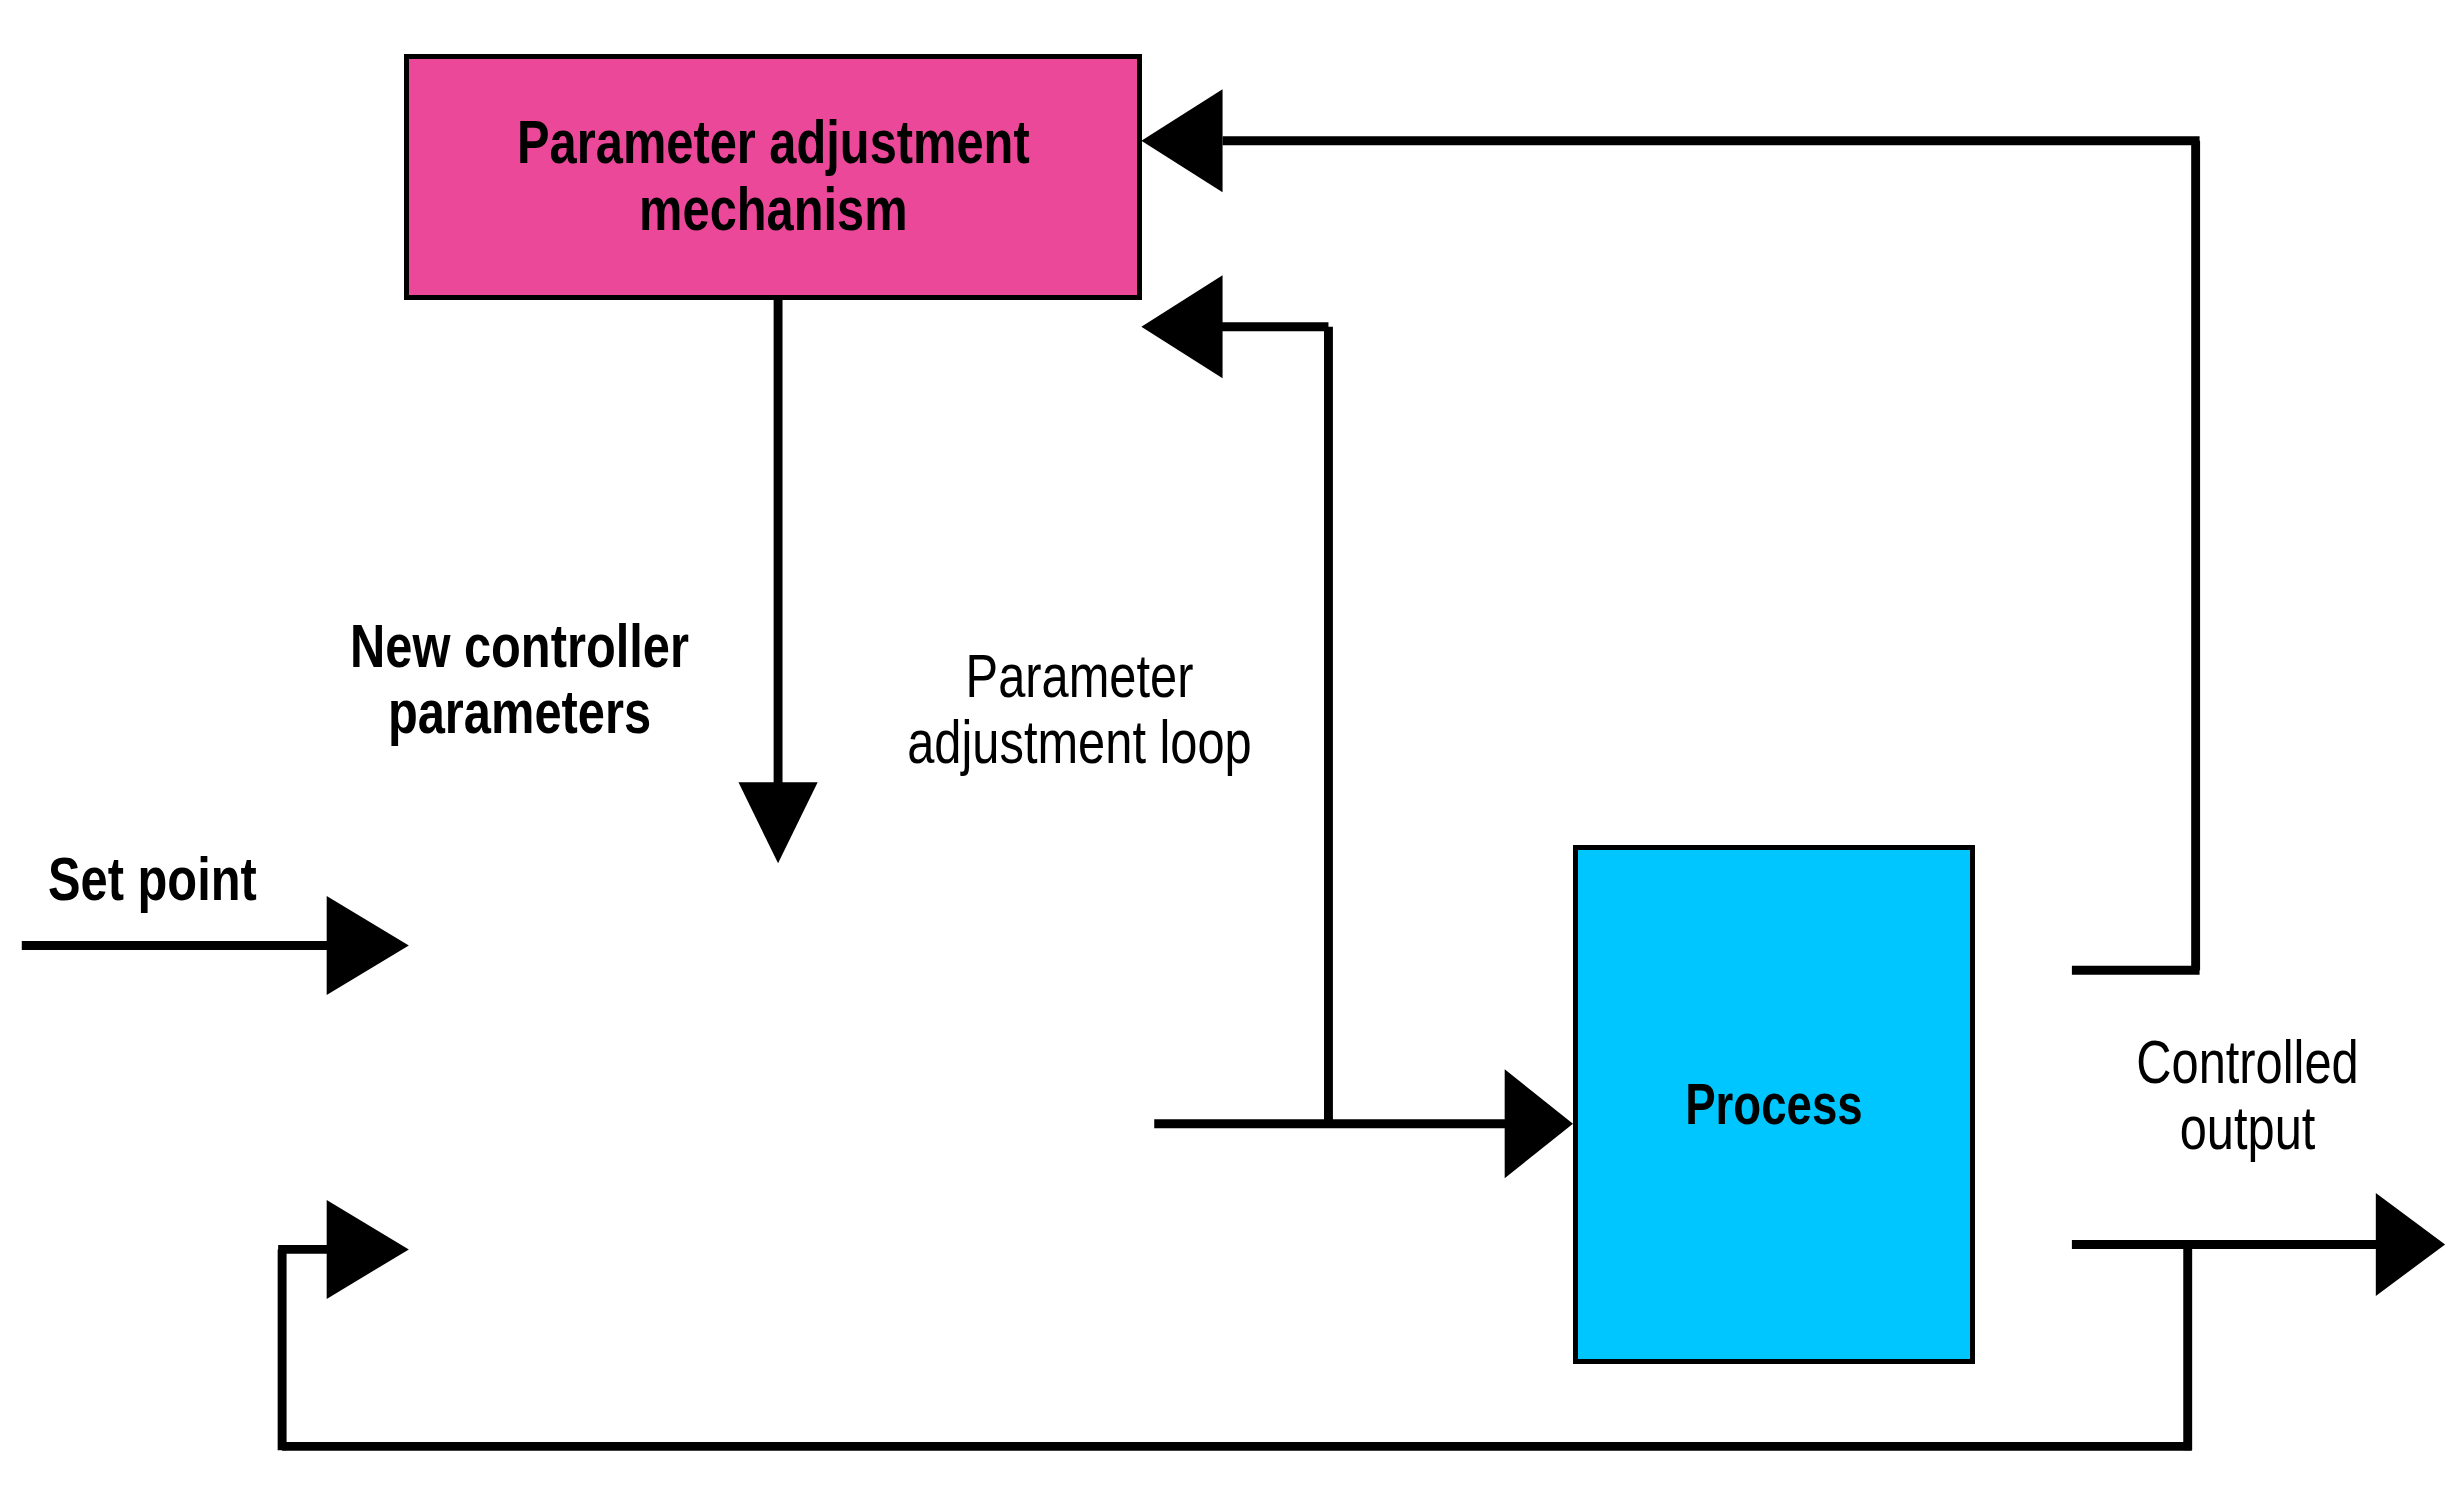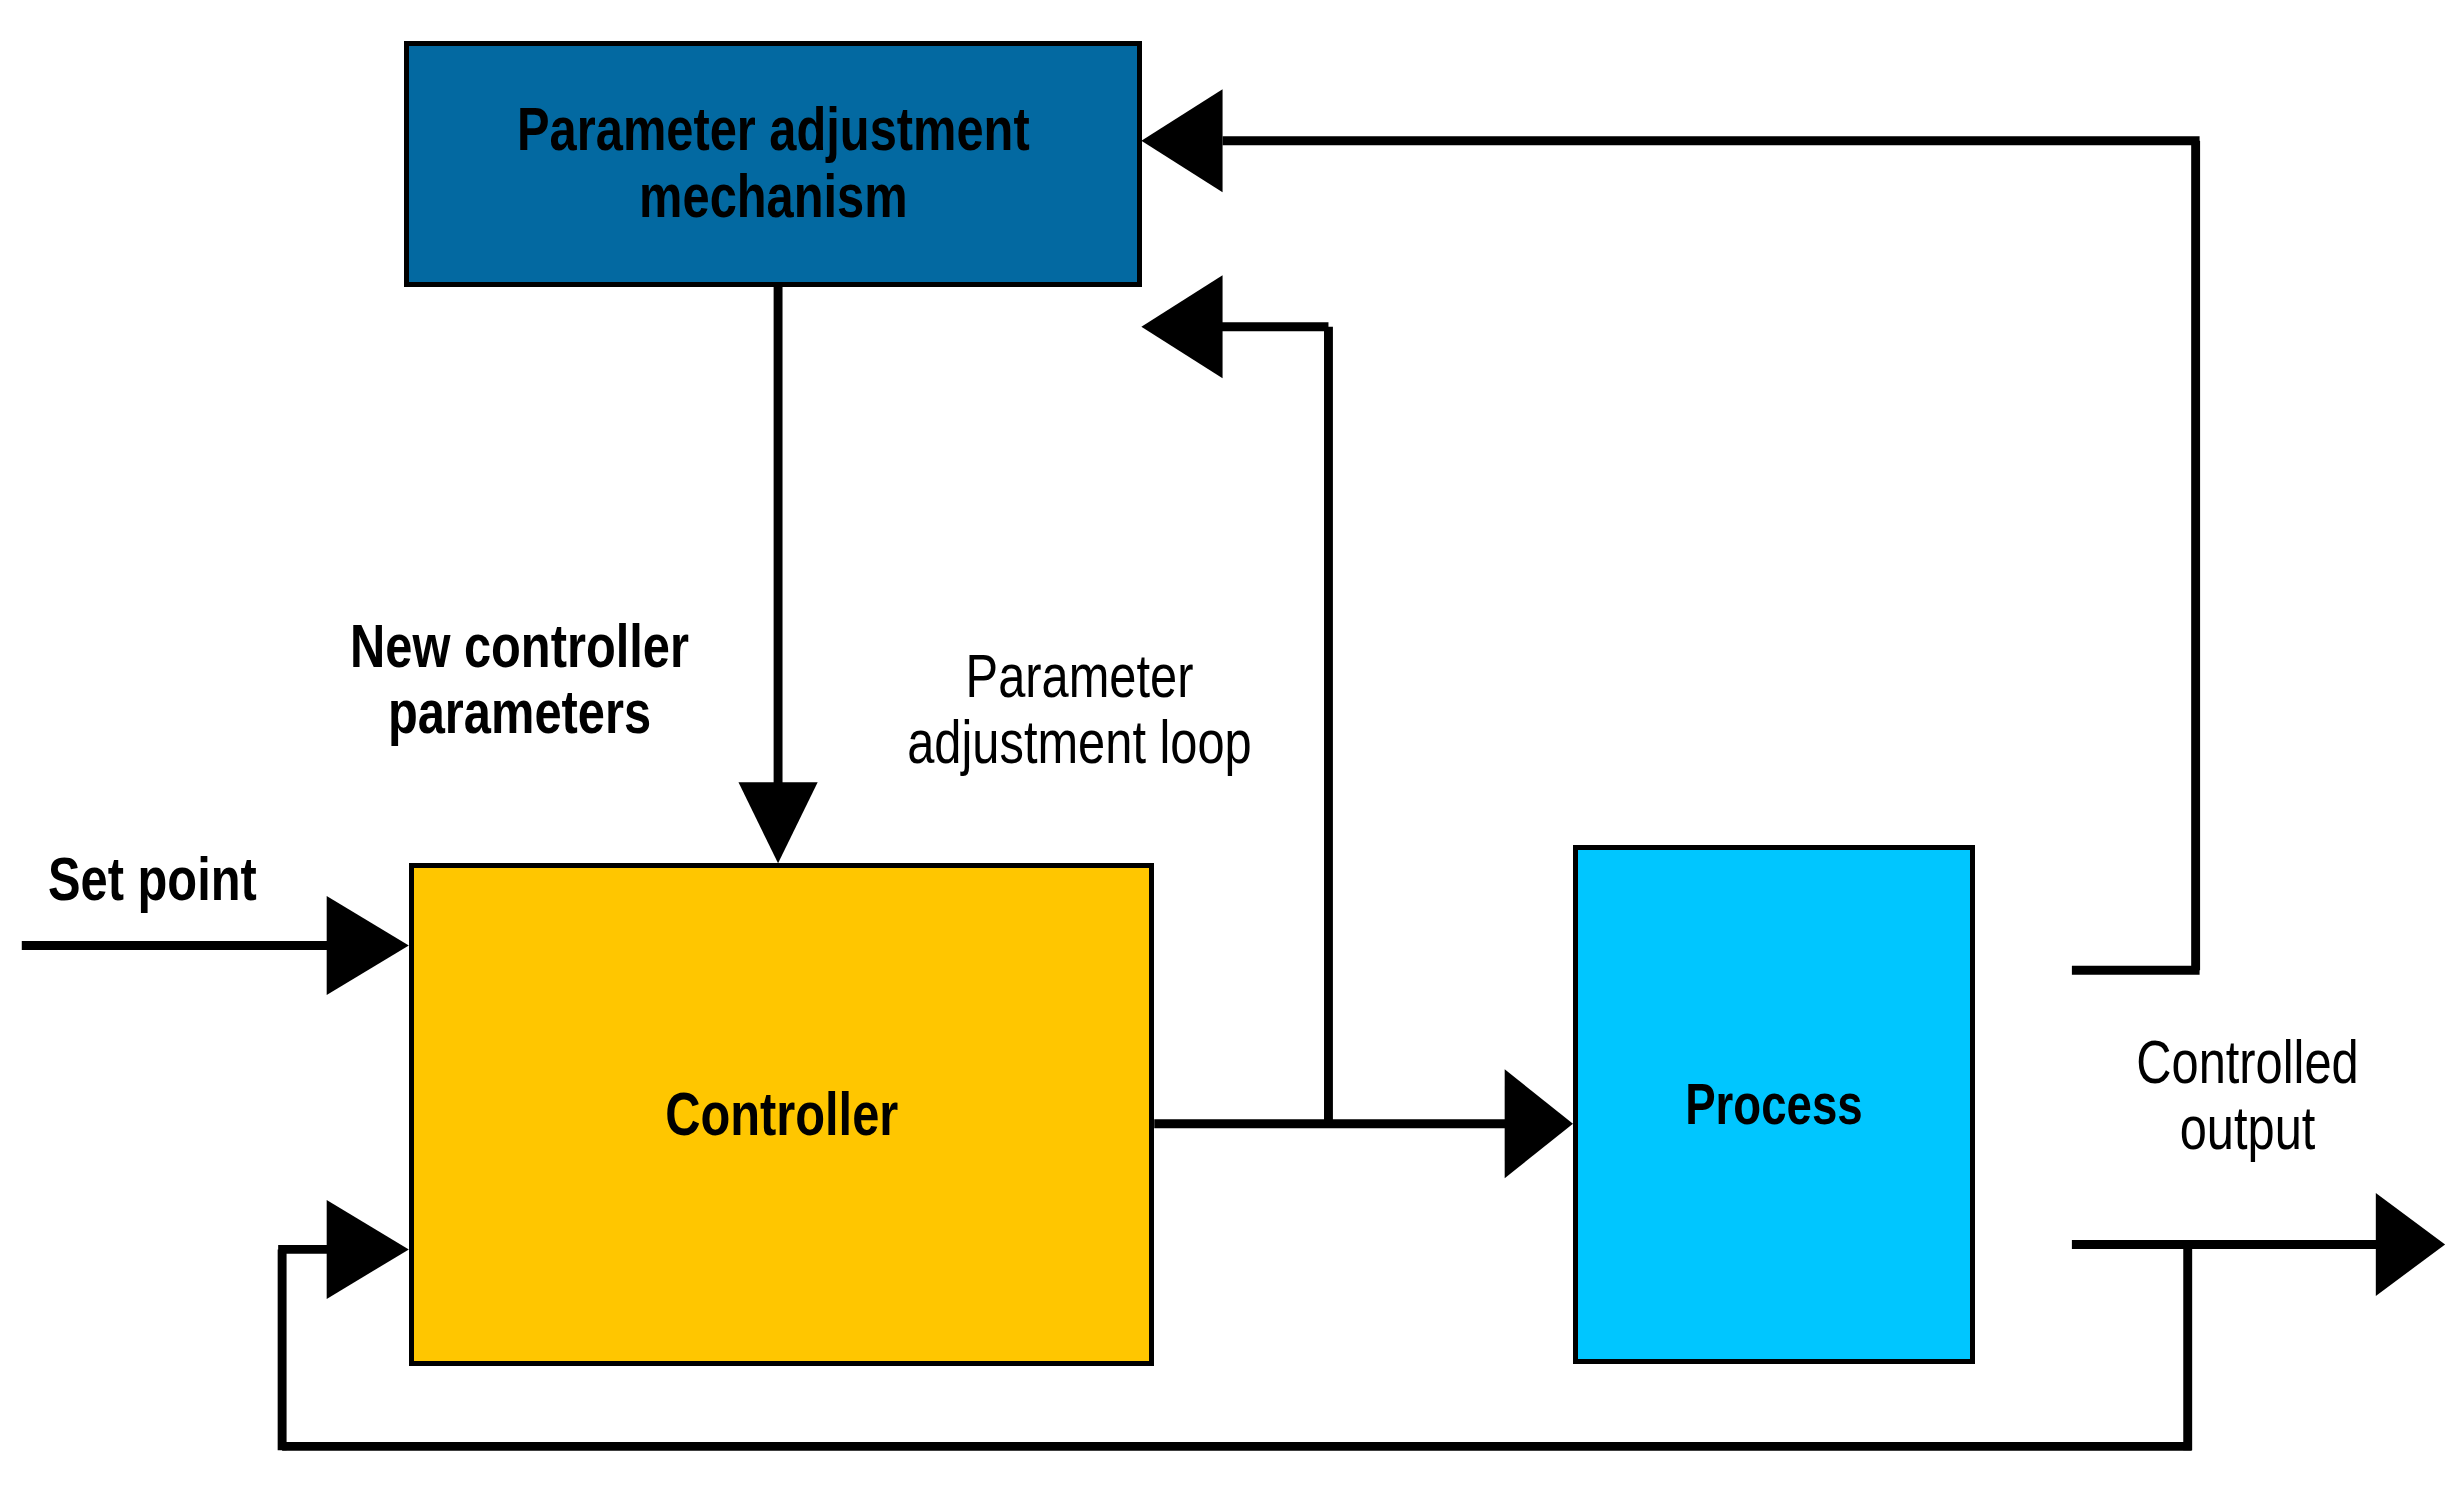--- a/index.html
+++ b/index.html
@@ -28,22 +28,22 @@
     font-weight:bold;
     color:#000000;
     line-height:1.10;
     transform:scaleX(0.80);
     transform-origin:center center;
     white-space:pre-line;
     letter-spacing:0px;
   }
 
   #block-param-adjust{
-    left:404px; top:41px; width:738px; height:246px;
-    background:#0369a1;
+    left:404px; top:54px; width:738px; height:246px;
+    background:#ec4899;
     align-items:flex-start;
     padding-top:50px;
   }
   #block-param-adjust .block-label{font-size:61px;}
 
   #block-controller{
     left:409px; top:863px; width:745px; height:503px;
     background:#FFC600;
   }
   #block-controller .block-label{font-size:61px;font-weight:bold;}
@@ -134,23 +134,20 @@
       <line x1="281" y1="1262" x2="350" y2="1262" stroke="#000" stroke-width="9"></line>
       <polygon points="330,1212 413,1262 330,1312" fill="#000"></polygon>
     </g>
   </svg>
 
   <div class="block" id="block-param-adjust">
     <div class="block-label">Parameter adjustment
 mechanism</div>
   </div>
 
-  <div class="block" id="block-controller">
-    <div class="block-label">Controller</div>
-  </div>
 
   <div class="block" id="block-process">
     <div class="block-label">Process</div>
   </div>
 
   <div class="caption bold" id="label-set-point">Set point</div>
 
   <div class="caption bold" id="label-new-params">New controller
 parameters</div>
 

